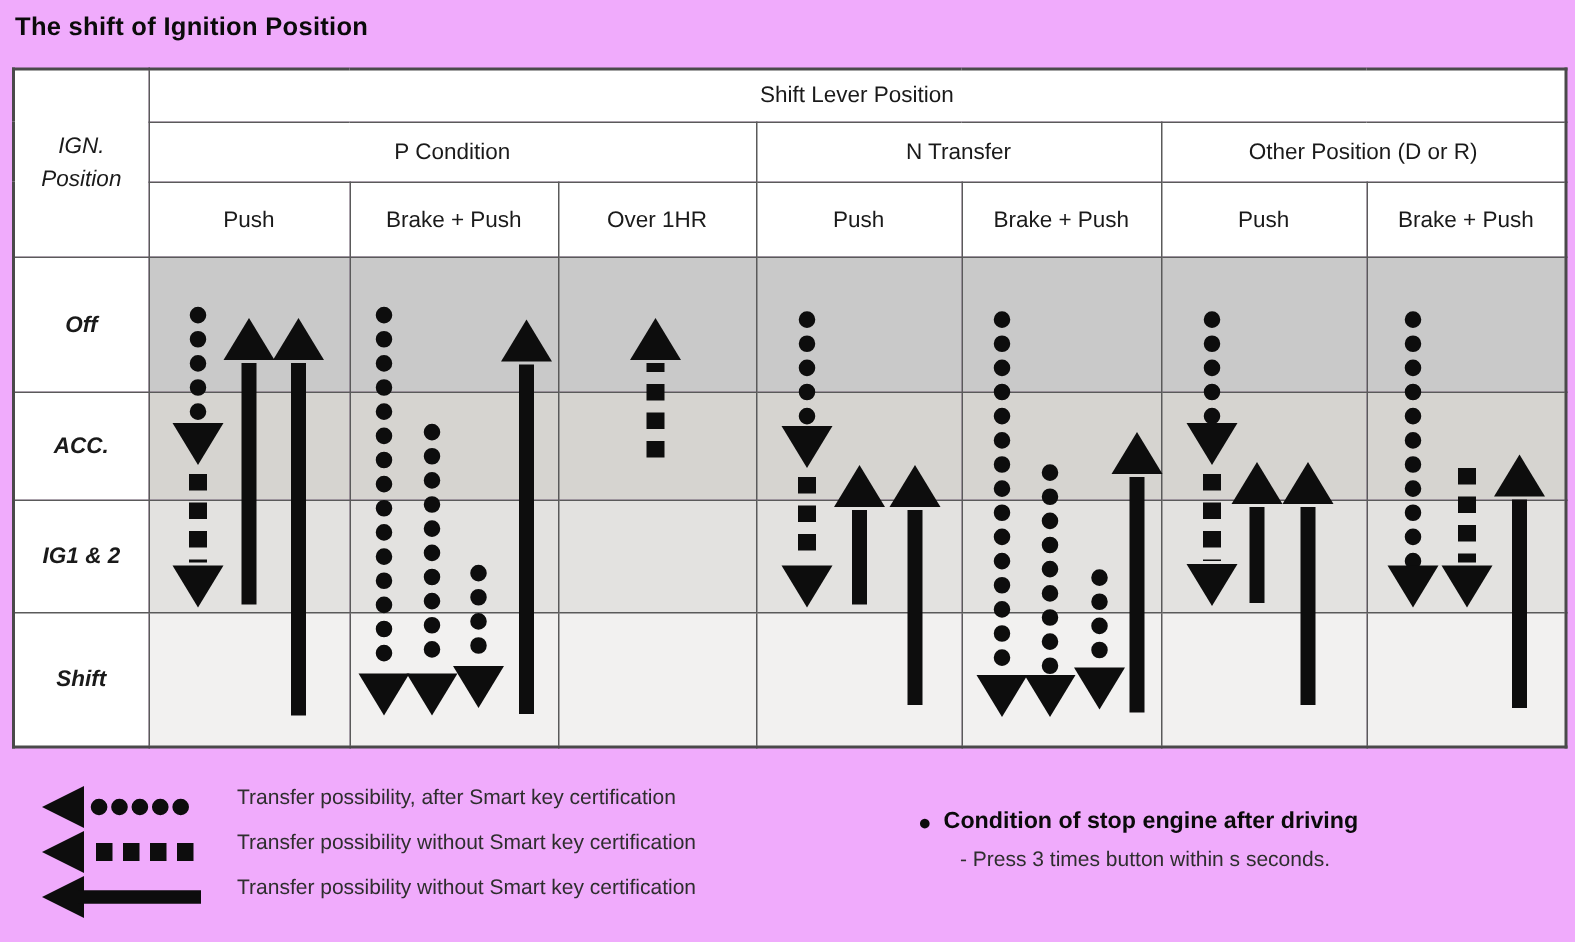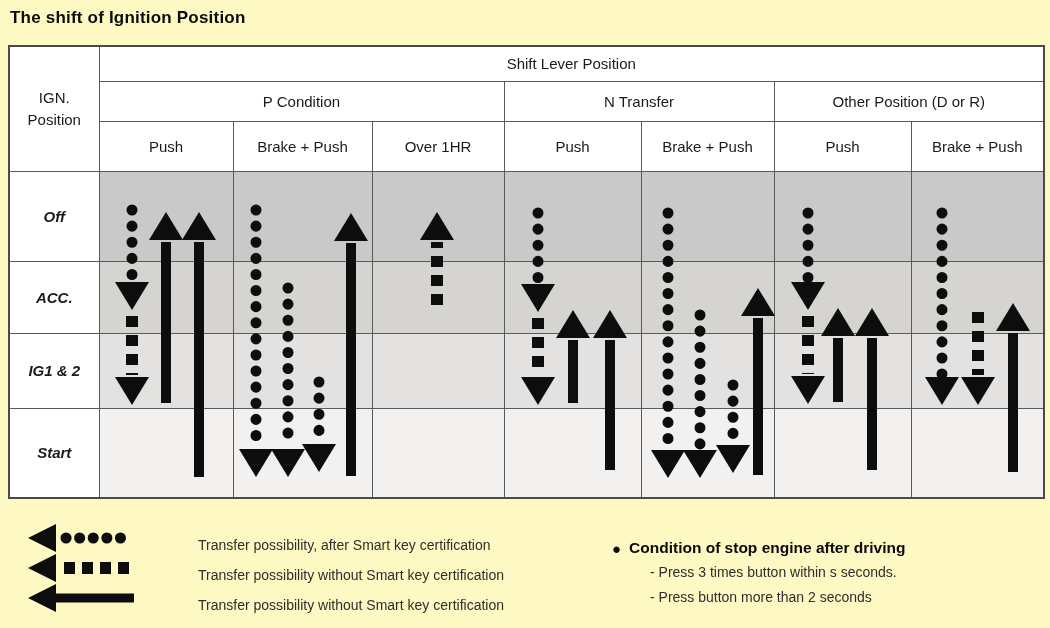--- a/index.html
+++ b/index.html
@@ -1,47 +1,47 @@
 <!DOCTYPE html>
 <html><head>
 <meta charset="utf-8">
 <style>
   html,body{margin:0;padding:0;background:#ffffff;}
   .page{
-    position:relative;width:1050px;height:628px;background:#fef9c3;
+    position:relative;width:1050px;height:628px;background:#f0abfc;
     font-family:"Liberation Sans", sans-serif;color:#111;overflow:hidden;
   }
   .title{
     position:absolute;left:10px;top:8px;font-size:17px;font-weight:bold;
     letter-spacing:.2px;color:#0b0b0b;margin:0;
   }
   table.grid{
     position:absolute;left:8px;top:45px;width:1035px;
     border-collapse:collapse;table-layout:fixed;
     border:2px solid #4a4a4a;
   }
   table.grid td{
     border:1px solid #5a5a5a;text-align:center;vertical-align:middle;
     font-size:15px;padding:0;background:#ffffff;color:#1a1a1a;
   }
   tr.h1{height:35px;} tr.h2{height:40px;} tr.h3{height:50px;}
   tr.hoff{height:90px;} tr.hacc{height:72px;} tr.hig{height:75px;} tr.hstart{height:90px;}
-  td.corner{white-space:pre-line;line-height:1.45;}
+  td.corner{white-space:pre-line;line-height:1.45;font-style:italic;}
   td.rowlabel{font-weight:bold;font-style:italic;}
   svg.arrow-layer{
     position:absolute;left:0;top:0;width:1050px;height:628px;pointer-events:none;
   }
   .legend{position:absolute;left:26px;top:523px;}
-  .legend-item{display:flex;align-items:flex-end;height:30px;gap:40px;}
+  .legend-item{display:flex;align-items:flex-start;height:30px;}
   .legend-item .icon{width:112px;height:30px;flex:0 0 112px;}
   .legend-item .lab{margin-left:20px;font-size:14px;color:#2e2e2e;}
   .note{position:absolute;left:612px;top:539px;}
   .note-title{font-size:15.5px;font-weight:bold;color:#0b0b0b;display:flex;align-items:center;}
   .note-title .bullet{font-size:15px;margin-right:8px;}
-  .note-line{font-size:14px;color:#2e2e2e;margin:6px 0 0 38px;line-height:19px;}
+  .note-line{font-size:14px;color:#2e2e2e;margin:6px 0 0 28px;line-height:19px;}
 </style>
 </head>
 <body>
 
 <div class="page">
 
   <h1 class="title">The shift of Ignition Position</h1>
 
   <table class="grid">
     <colgroup>
@@ -98,21 +98,21 @@
         <td class="rowlabel">IG1 &amp; 2</td>
         <td class="cell" style="background: rgb(227, 226, 224);"></td>
           <td class="cell" style="background: rgb(227, 226, 224);"></td>
           <td class="cell" style="background: rgb(227, 226, 224);"></td>
           <td class="cell" style="background: rgb(227, 226, 224);"></td>
           <td class="cell" style="background: rgb(227, 226, 224);"></td>
           <td class="cell" style="background: rgb(227, 226, 224);"></td>
           <td class="cell" style="background: rgb(227, 226, 224);"></td>
       </tr>
       <tr class="hstart drow3">
-        <td class="rowlabel">Start</td>
+        <td class="rowlabel">Shift</td>
         <td class="cell" style="background: rgb(242, 241, 240);"></td>
           <td class="cell" style="background: rgb(242, 241, 240);"></td>
           <td class="cell" style="background: rgb(242, 241, 240);"></td>
           <td class="cell" style="background: rgb(242, 241, 240);"></td>
           <td class="cell" style="background: rgb(242, 241, 240);"></td>
           <td class="cell" style="background: rgb(242, 241, 240);"></td>
           <td class="cell" style="background: rgb(242, 241, 240);"></td>
       </tr>
     </tbody>
   </table>
@@ -191,16 +191,15 @@
       <span class="lab">Transfer possibility without Smart key certification</span>
     </div>
   </div>
 
   <div class="note">
     <div class="note-title">
       <span class="bullet">●</span>
       <span>Condition of stop engine after driving</span>
     </div>
     <div class="note-line">- Press 3 times button within s seconds.</div>
-    <div class="note-line">- Press button more than 2 seconds</div>
   </div>
 
 </div>
 
 </body></html>

